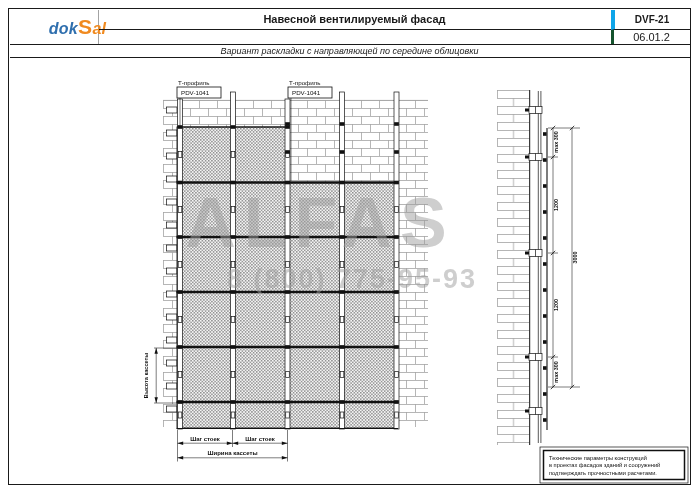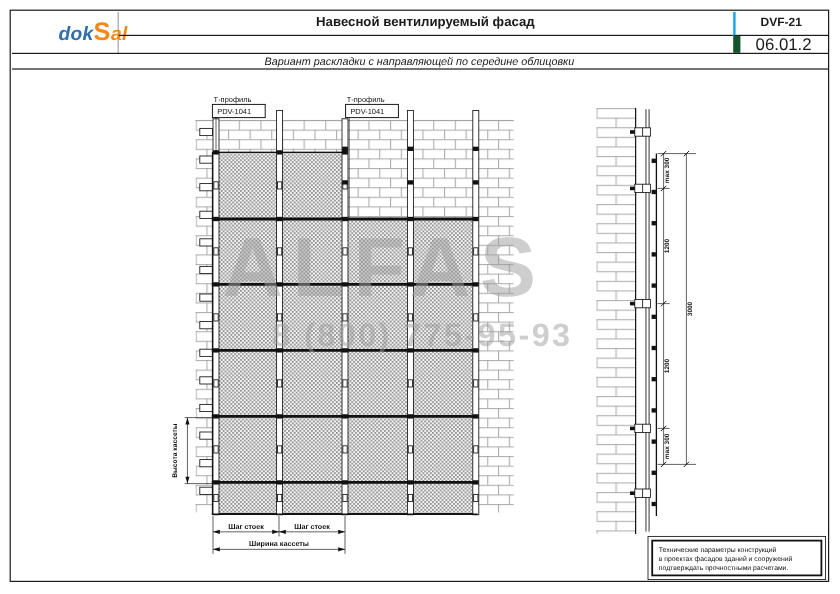--- a/index.html
+++ b/index.html
@@ -5,24 +5,24 @@
   html,body{margin:0;padding:0;background:#fff;}
   .sheet{position:relative;width:700px;height:495px;background:#fff;
          font-family:"Liberation Sans",sans-serif;color:#1a1a1a;overflow:hidden;}
   .frame{position:absolute;left:8px;top:8px;width:683px;height:477px;
          border:1.5px solid #1a1a1a;box-sizing:border-box;}
   .titleblock{position:absolute;left:9.5px;top:9.5px;width:680px;height:48px;
          display:grid;grid-template-columns:89px 1fr 79px;grid-template-rows:20px 14px 14px;}
   .cell{display:flex;align-items:center;justify-content:center;box-sizing:border-box;}
   .logo-cell{grid-area:1/1/3/2;border-right:1px solid #a3a3a3;margin-left:48px;}
   .title-cell{grid-area:1/2/2/3;border-bottom:1px solid #1a1a1a;font-weight:bold;font-size:11px;}
-  .code-cell{grid-area:1/3/2/4;border-left:2px solid #0ea5e9;border-bottom:1px solid #1a1a1a;
+  .code-cell{grid-area:1/3/2/4;border-left:4px solid #0ea5e9;border-bottom:1px solid #1a1a1a;
              font-weight:bold;font-size:10px;}
   .subtitle-cell{grid-area:2/2/3/3;font-size:9px;}
-  .sheetcode-cell{grid-area:2/3/3/4;border-left:6px solid #14532d;font-size:14px;}
+  .sheetcode-cell{grid-area:2/3/3/4;border-left:3px solid #14532d;font-size:11px;}
   .variant-row{grid-area:3/1/4/4;border-top:1px solid #1a1a1a;border-bottom:1px solid #1a1a1a;font-size:9px;font-style:italic;}
   .logo{font-size:16px;font-weight:bold;font-style:italic;letter-spacing:.3px;}
   .lg-b{color:#2f6fae;}
   .lg-o{color:#f08a1f;}
   .lg-s{font-size:1.32em;font-style:normal;}
   svg.dwg{position:absolute;left:8px;top:57px;}
   svg text{font-family:"Liberation Sans",sans-serif;fill:#111;}
   .prof{fill:#fff;stroke:#111;stroke-width:.7;}
   .rail{stroke:#111;stroke-width:2.4;}
   .thin{stroke:#111;stroke-width:.55;fill:none;}

